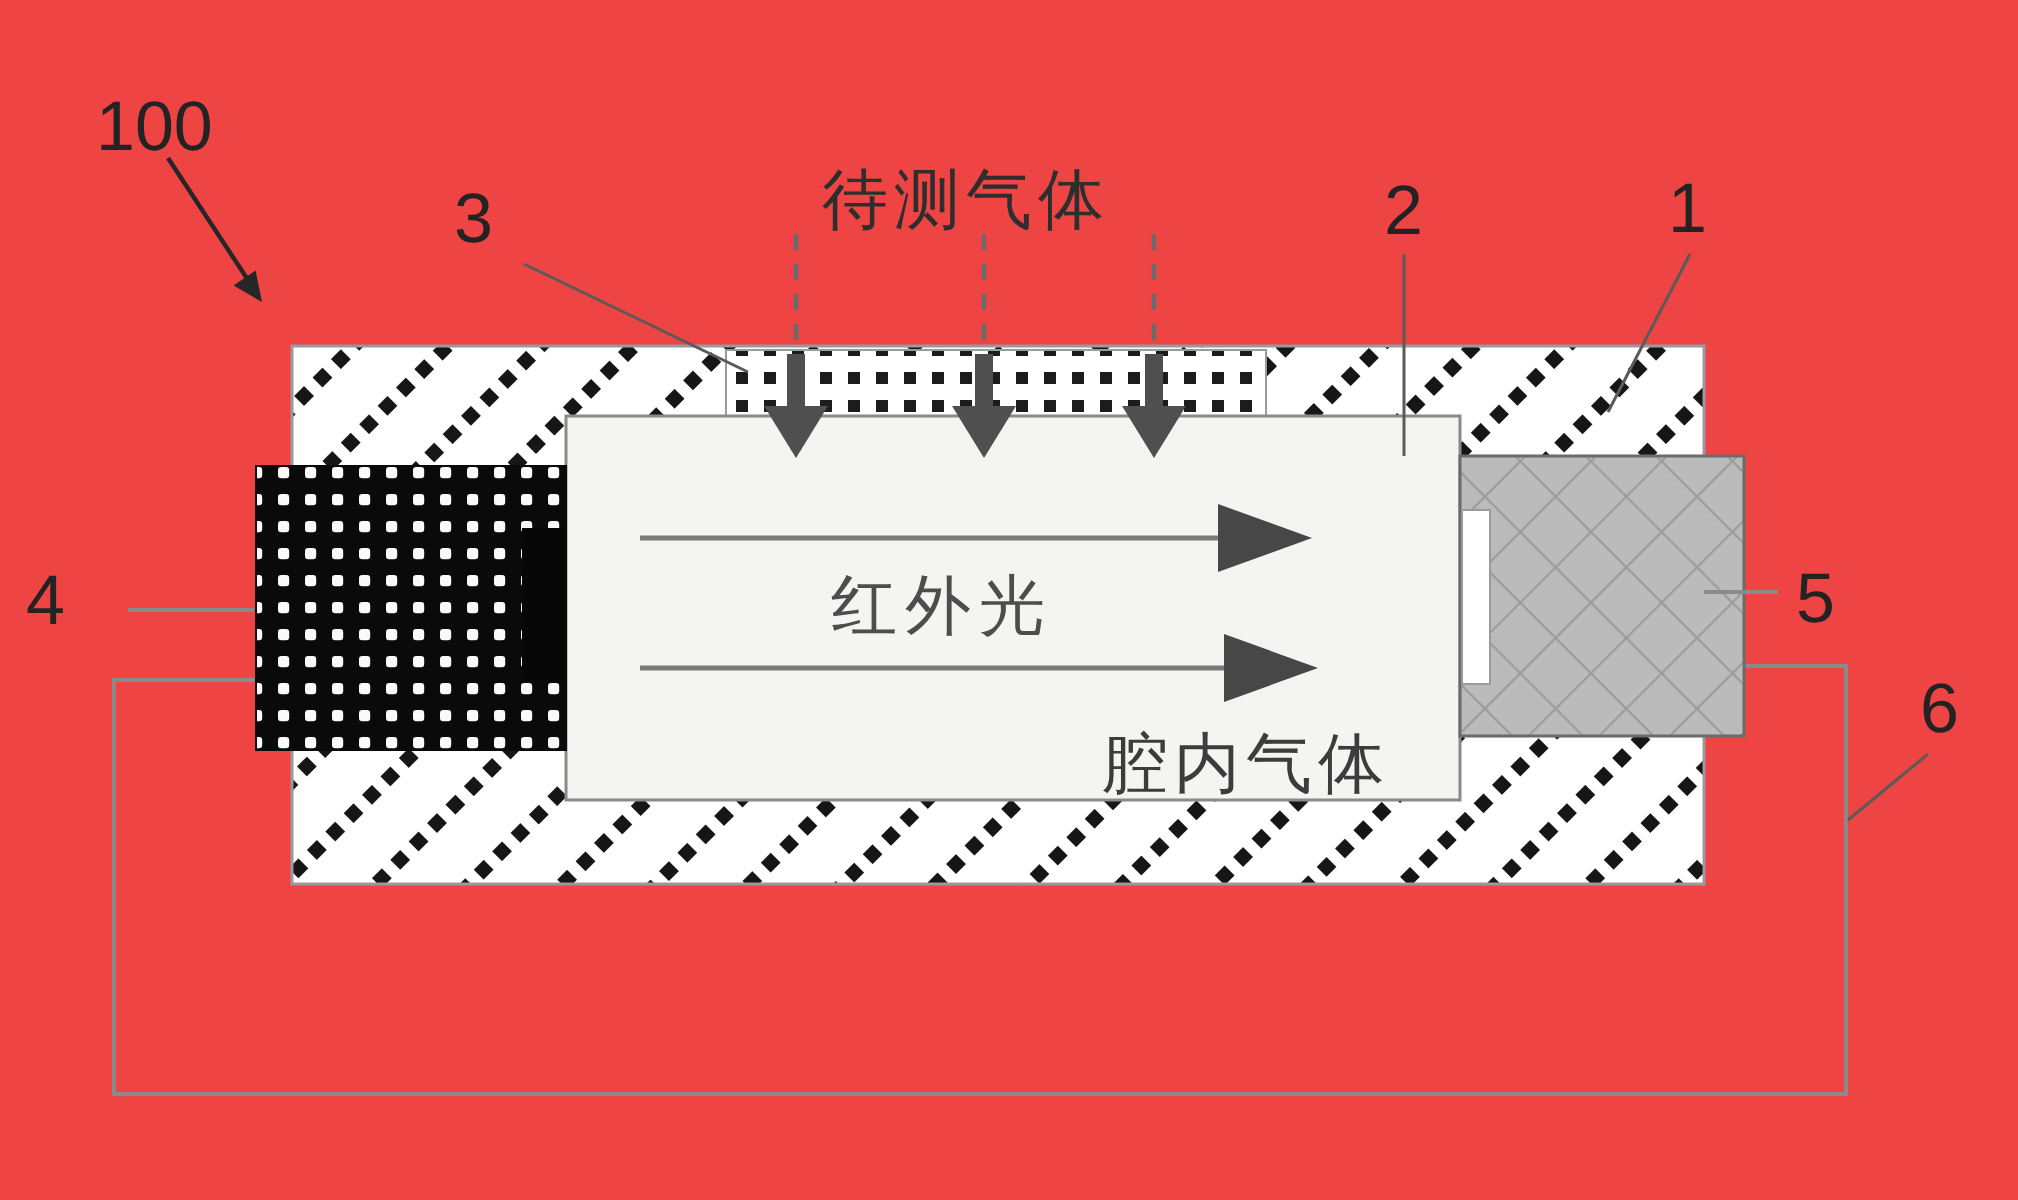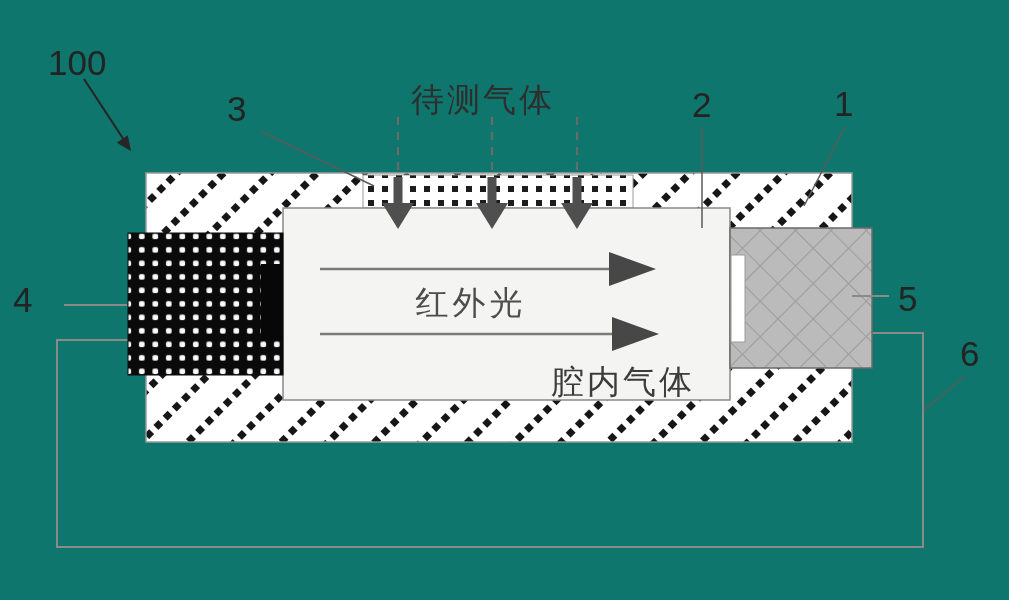--- a/index.html
+++ b/index.html
@@ -1,16 +1,16 @@
 <!DOCTYPE html>
 <html><head>
 <meta charset="utf-8">
 <style>
   html,body{margin:0;padding:0;background:#ffffff;}
-  .canvas{position:relative;width:1009px;height:600px;background:#0f766e;overflow:hidden;}
+  .canvas{position:relative;width:1009px;height:600px;background:#ef4444;overflow:hidden;}
   svg{position:absolute;left:0;top:0;}
   .ref-num{font-family:"Liberation Sans",sans-serif;font-size:35px;fill:#232323;}
   .cjk{font-family:"Liberation Sans",sans-serif;font-size:33px;fill:#383838;}
   .leader-thin{stroke:#5a5a5a;stroke-width:1.5;fill:none;}
   .leader-gray{stroke:#8a8a8a;stroke-width:2;fill:none;}
   .dash-line{stroke:#6a6a6a;stroke-width:2.2;stroke-dasharray:8 7;fill:none;}
 </style>
 </head>
 <body>
 

